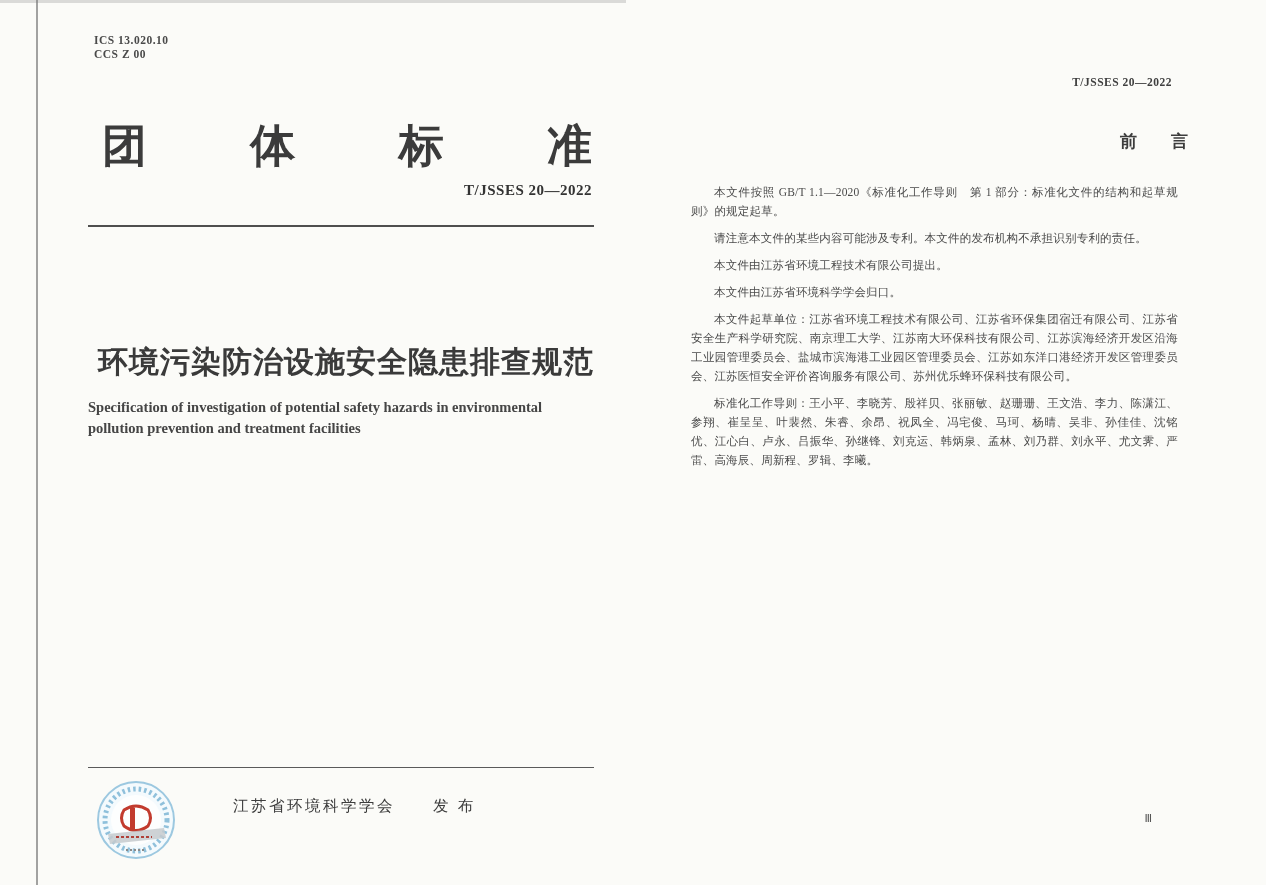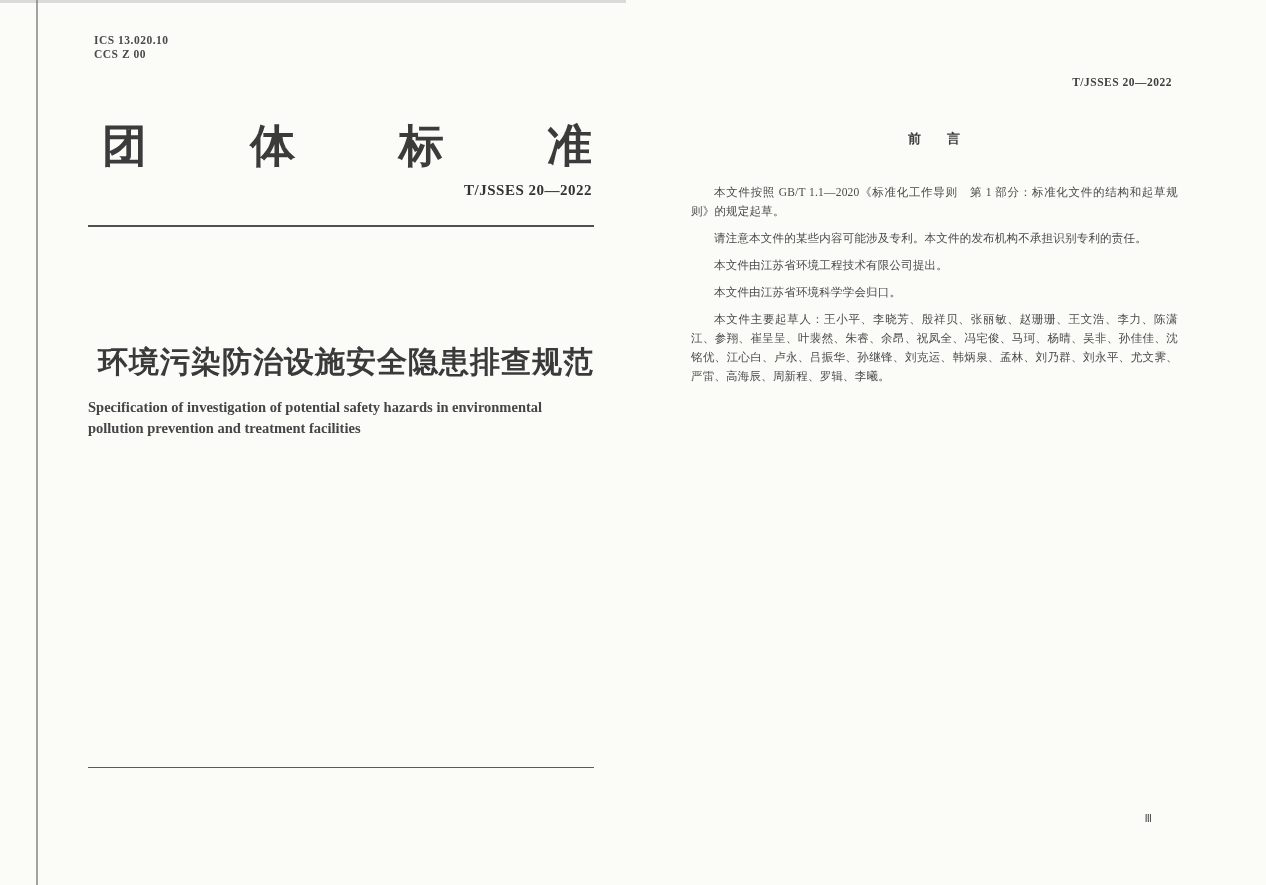--- a/index.html
+++ b/index.html
@@ -76,22 +76,22 @@
 
   
   .foreword{position:absolute;left:680px;top:0;width:508px;height:885px;}
   .header-no{
     position:absolute;right:16px;top:76px;
     font-size:11.5px;font-weight:bold;color:#3f3f3f;
     letter-spacing:0.5px;
   }
   .fw-heading{
     position:absolute;left:0;right:0;top:130px;margin:0;
-    text-align:center;
-    font-size:13px;font-weight:bold;color:#3d3d3d;
+    text-align:right;
+    font-size:17px;font-weight:bold;color:#3d3d3d;
     font-family:"Liberation Sans", sans-serif;
   }
   .fw-body{
     position:absolute;left:3px;right:2px;top:175px;
   }
   .fw-body p{
     margin:8px;
     text-indent:2em;
     font-size:11.5px;line-height:19px;
     text-align:justify;
@@ -130,30 +130,46 @@
     <h1 class="title-zh">环境污染防治设施安全隐患排查规范</h1>
 
     <p class="title-en">
       <span>Specification of investigation of potential safety hazards in environmental</span><br>
       <span>pollution prevention and treatment facilities</span>
     </p>
 
 
     <div class="rule rule-bottom"></div>
 
+    <div class="publisher-row">
+      <svg class="seal" viewBox="0 0 80 80">
+        <circle cx="40" cy="40" r="38" fill="#f4fafd" stroke="#9cc8e0" stroke-width="2"></circle>
+        <circle cx="40" cy="40" r="31" fill="none" stroke="#8fc0db" stroke-width="5" stroke-dasharray="2.5 3"></circle>
+        <circle cx="40" cy="40" r="25" fill="#fdfefe"></circle>
+        <path d="M28 30 q12 -8 24 0 q5 8 0 16 q-12 9 -24 0 q-5 -8 0 -16 z" fill="none" stroke="#c23b2e" stroke-width="3"></path>
+        <rect x="34" y="28" width="5" height="22" fill="#c23b2e"></rect>
+        <path d="M12 54 L68 48 L70 58 L14 64 z" fill="#c6cace" opacity="0.85"></path>
+        <path d="M20 57 h36" stroke="#b04038" stroke-width="2" stroke-dasharray="3 2"></path>
+        <path d="M30 70 h20" stroke="#8a8a8a" stroke-width="2" stroke-dasharray="2 2"></path>
+      </svg>
+      <div class="publisher-text">
+        <span>江苏省环境科学学会</span><span class="gap"></span><span>发 布</span>
+      </div>
+    </div>
   </section>
 
   <section class="foreword">
     <div class="header-no">T/JSSES 20—2022</div>
 
     <h2 class="fw-heading">前　　言</h2>
 
     <div class="fw-body">
       <p>本文件按照 GB/T 1.1—2020《标准化工作导则　第 1 部分：标准化文件的结构和起草规则》的规定起草。</p>
       <p>请注意本文件的某些内容可能涉及专利。本文件的发布机构不承担识别专利的责任。</p>
       <p>本文件由江苏省环境工程技术有限公司提出。</p>
       <p>本文件由江苏省环境科学学会归口。</p>
-      <p>本文件主要起草人：王小平、李晓芳、殷祥贝、张丽敏、赵珊珊、王文浩、李力、陈潇江、参翔、崔呈呈、叶裴然、朱睿、余昂、祝凤全、冯宅俊、马珂、杨晴、吴非、孙佳佳、沈铭优、江心白、卢永、吕振华、孙继锋、刘克运、韩炳泉、孟林、刘乃群、刘永平、尤文霁、严雷、高海辰、周新程、罗辑、李曦。</p>
+      <p>本文件起草单位：江苏省环境工程技术有限公司、江苏省环保集团宿迁有限公司、江苏省安全生产科学研究院、南京理工大学、江苏南大环保科技有限公司、江苏滨海经济开发区沿海工业园管理委员会、盐城市滨海港工业园区管理委员会、江苏如东洋口港经济开发区管理委员会、江苏医恒安全评价咨询服务有限公司、苏州优乐蜂环保科技有限公司。</p>
+      <p>标准化工作导则：王小平、李晓芳、殷祥贝、张丽敏、赵珊珊、王文浩、李力、陈潇江、参翔、崔呈呈、叶裴然、朱睿、余昂、祝凤全、冯宅俊、马珂、杨晴、吴非、孙佳佳、沈铭优、江心白、卢永、吕振华、孙继锋、刘克运、韩炳泉、孟林、刘乃群、刘永平、尤文霁、严雷、高海辰、周新程、罗辑、李曦。</p>
     </div>
 
     <div class="page-no">Ⅲ</div>
   </section>
 </div>
 
 </body></html>

